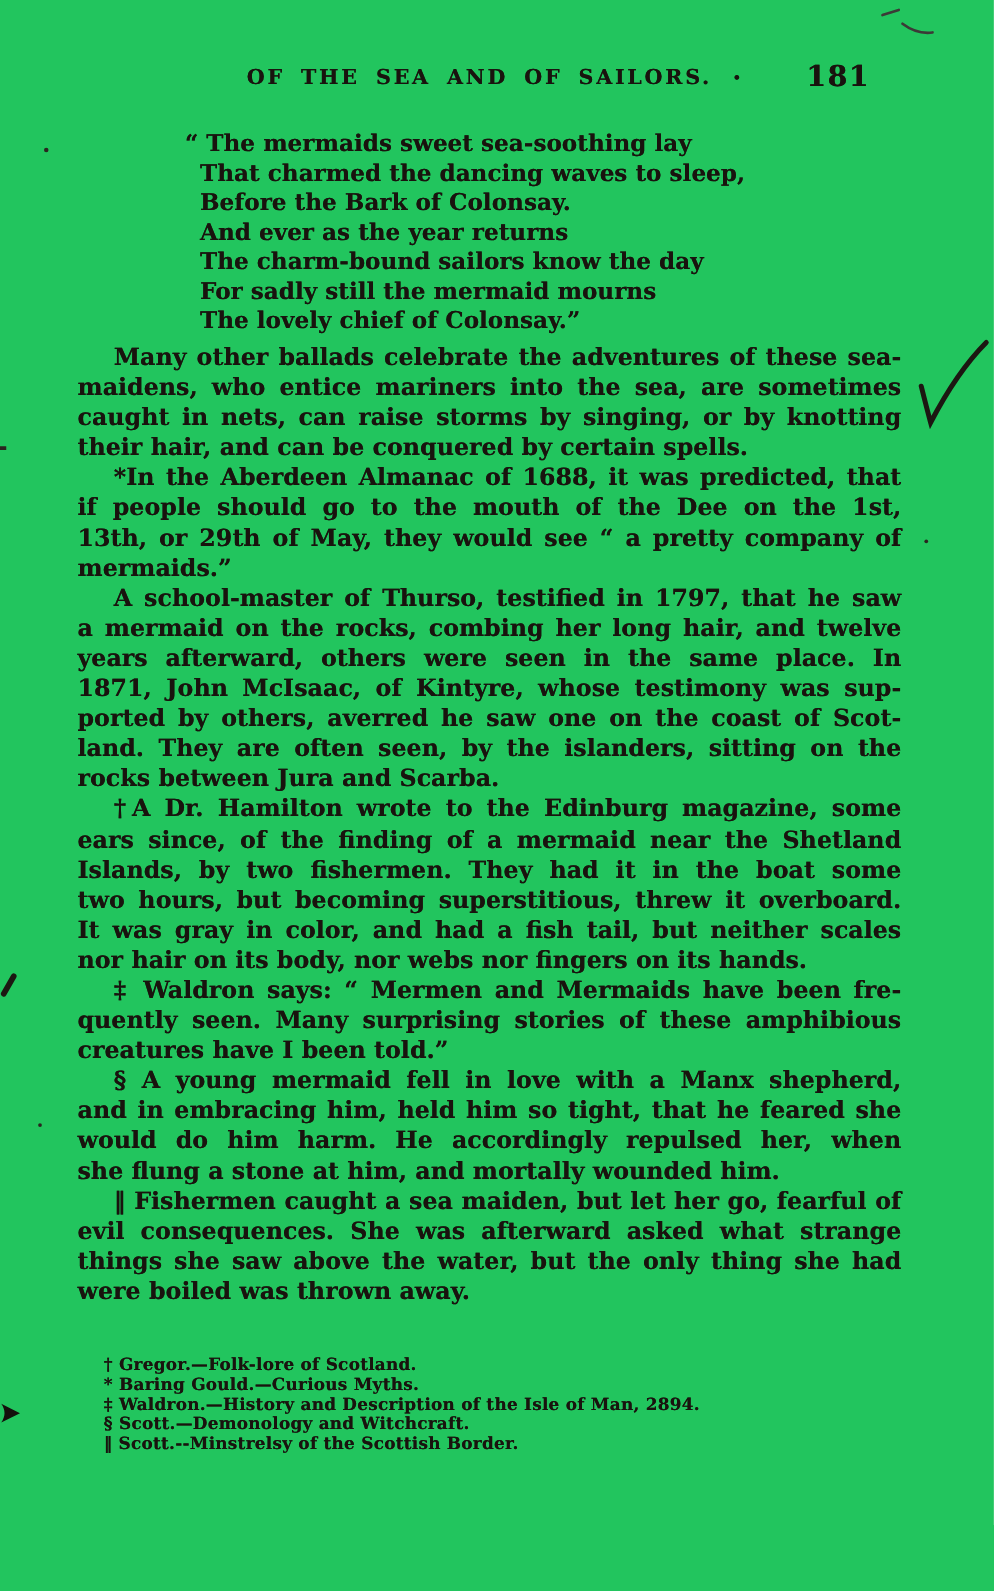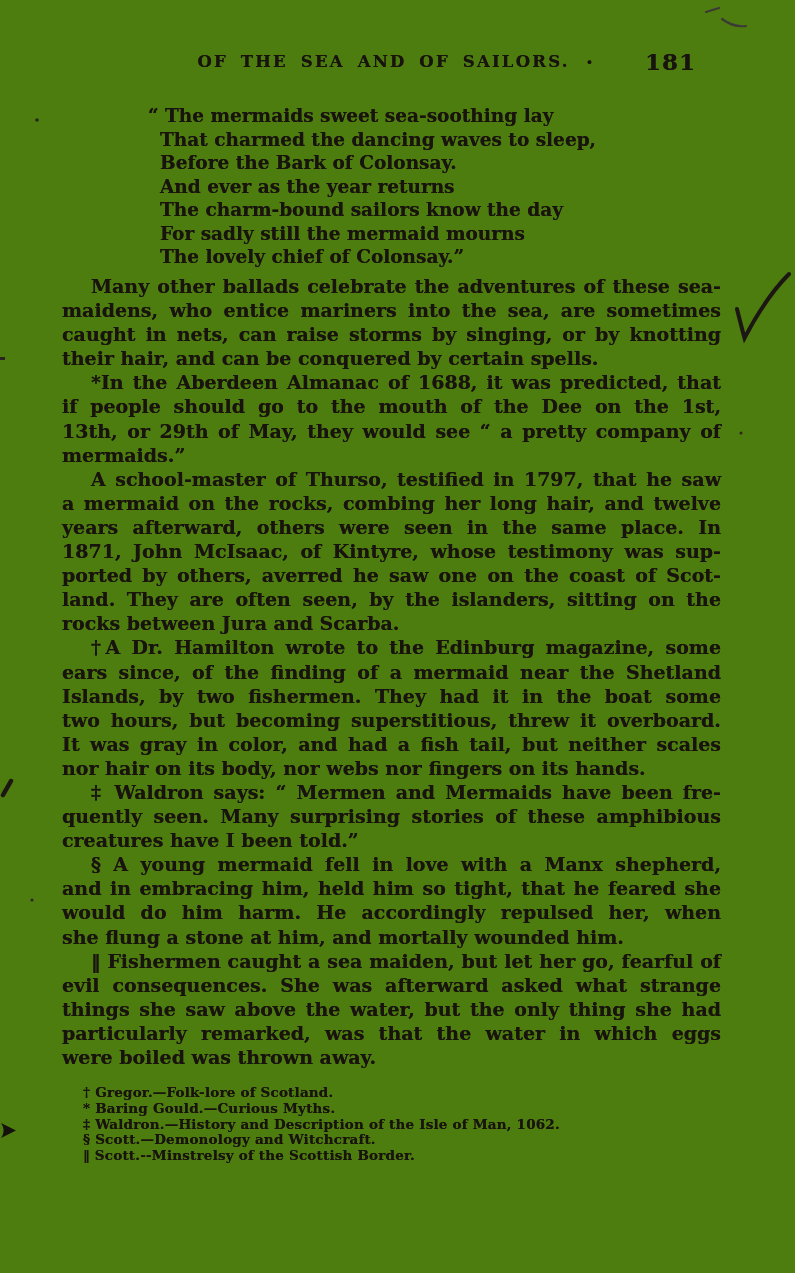--- a/index.html
+++ b/index.html
@@ -4,21 +4,21 @@
 <style>
   html,body{margin:0;padding:0;}
   body{
     width:795px;height:1273px;
     background:#e9e7e2;
     font-family:"DejaVu Serif","Liberation Serif",serif;
   }
   .page{
     position:relative;
     width:795px;height:1273px;
-    background:#4d7c0f;
+    background:#22c55e;
     color:#19130e;
     overflow:hidden;
     text-shadow:0 0 0.5px rgba(25,19,14,0.8);
   }
   
   .header{position:absolute;top:52px;left:0;width:100%;height:26px;}
   .running-title{
     position:absolute;left:0;right:0;
     text-align:center;
     transform:translateX(-14px);
@@ -127,29 +127,28 @@
       <div class="paragraph">
         <div class="body-line first">§ A young mermaid fell in love with a Manx shepherd,</div>
         <div class="body-line">and in embracing him, held him so tight, that he feared she</div>
         <div class="body-line">would do him harm. He accordingly repulsed her, when</div>
         <div class="body-line last">she flung a stone at him, and mortally wounded him.</div>
       </div>
       <div class="paragraph">
         <div class="body-line first">‖ Fishermen caught a sea maiden, but let her go, fearful of</div>
         <div class="body-line">evil consequences. She was afterward asked what strange</div>
         <div class="body-line">things she saw above the water, but the only thing she had</div>
-        <div class="body-line">particularly remarked, was that the water in which eggs</div>
         <div class="body-line last">were boiled was thrown away.</div>
       </div>
     </div>
 
   <div class="footnotes" id="footnotes">
       <div class="footnote-line">† Gregor.—Folk-lore of Scotland.</div>
       <div class="footnote-line first">* Baring Gould.—Curious Myths.</div>
-      <div class="footnote-line">‡ Waldron.—History and Description of the Isle of Man, 1062.</div>
+      <div class="footnote-line">‡ Waldron.—History and Description of the Isle of Man, 2894.</div>
       <div class="footnote-line">§ Scott.—Demonology and Witchcraft.</div>
       <div class="footnote-line last">‖ Scott.--Minstrelsy of the Scottish Border.</div>
     </div>
 
   <svg class="marks" width="795" height="1273" viewBox="0 0 795 1273">
 
     <path d="M737 309 C739.5 319 742 329 744.5 338 C756 316 772 291 789 274" fill="none" stroke="#1c1712" stroke-width="4" stroke-linecap="round"></path>
 
     <path d="M706 12 L719 8" fill="none" stroke="#3c3a37" stroke-width="2.2" stroke-linecap="round"></path>
     <path d="M722 19 C730 25 738 27 746 26" fill="none" stroke="#3c3a37" stroke-width="2.2" stroke-linecap="round"></path>

